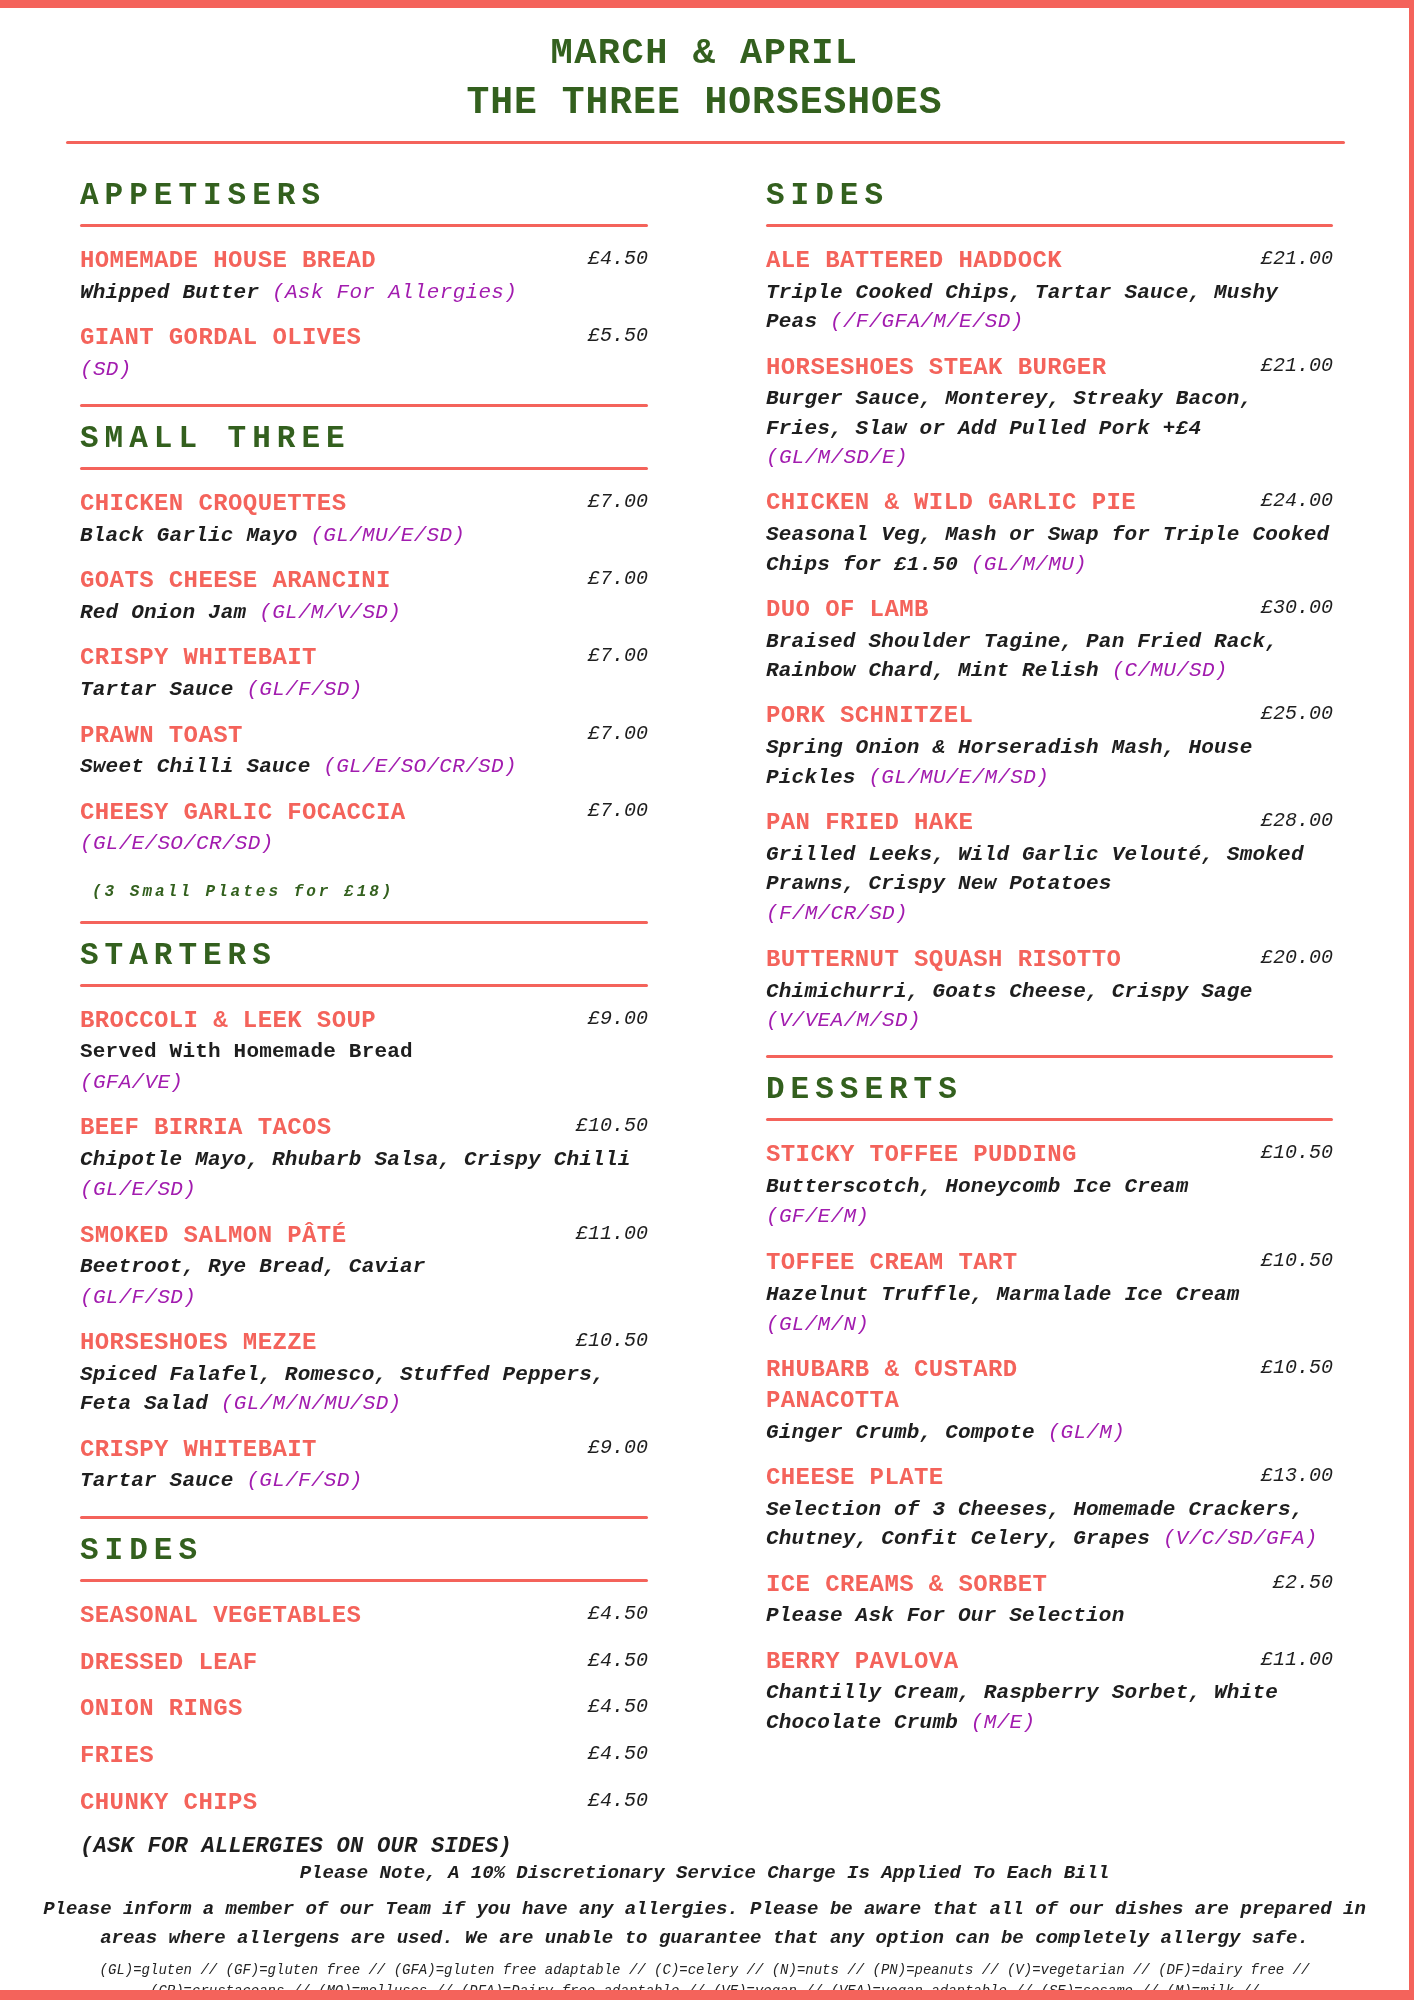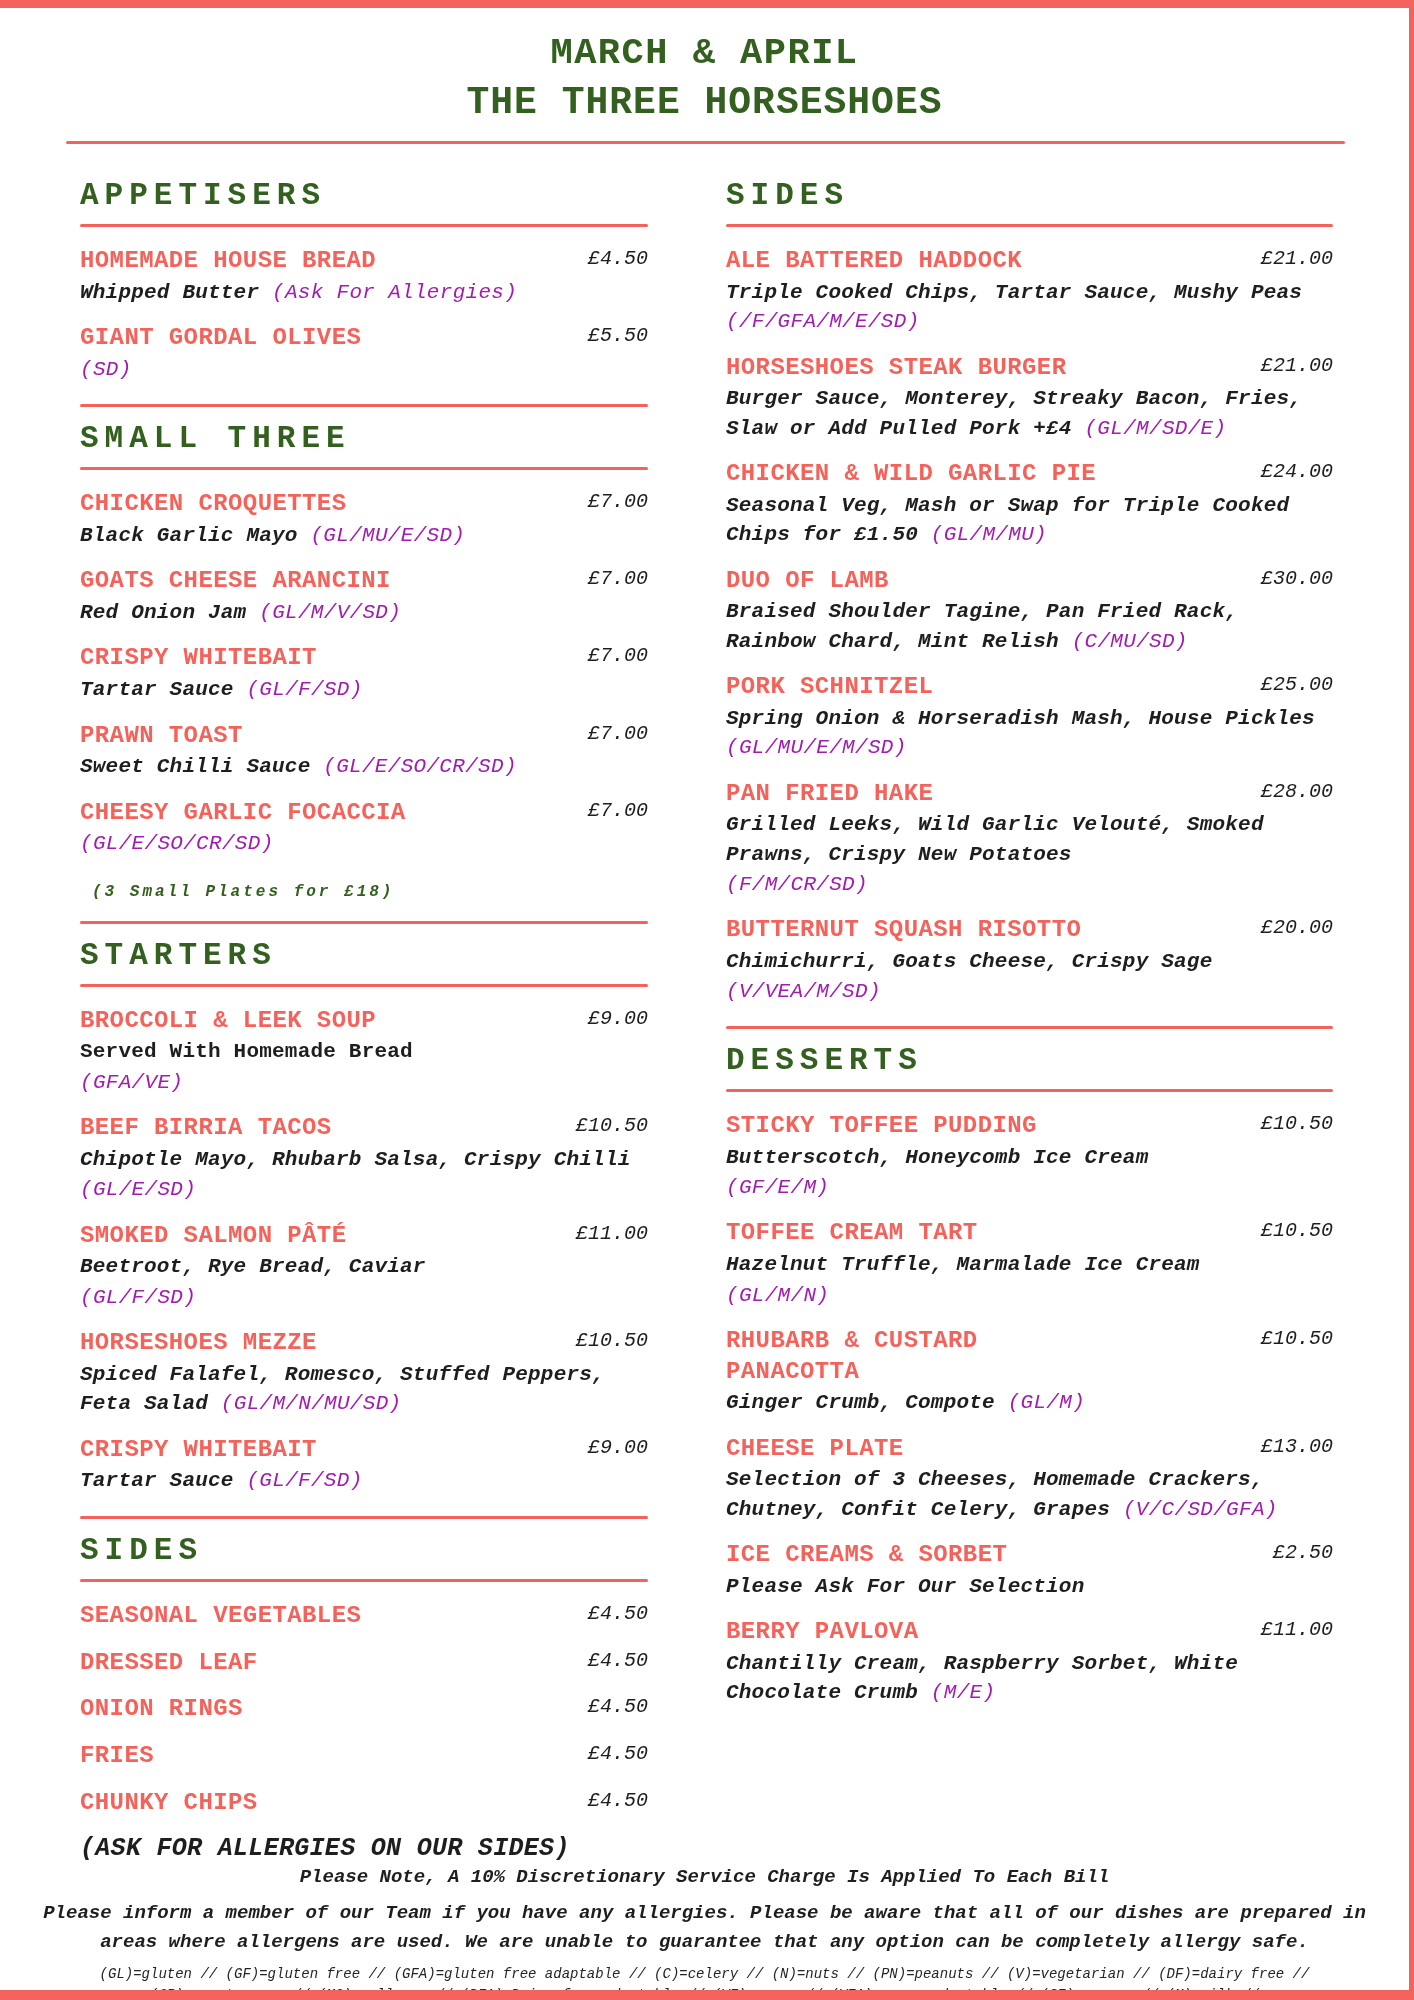--- a/index.html
+++ b/index.html
@@ -16,37 +16,37 @@
     display:flex;flex-direction:column;
     overflow:hidden;
   }
   
   .hdr{text-align:center;padding-top:24px;}
   .h-month{margin:0;font-size:37px;font-weight:700;letter-spacing:1.5px;color:var(--green,#33601E);}
   .h-venue{margin:7px 0 0;font-size:38px;font-weight:700;letter-spacing:1px;color:var(--green,#33601E);}
   .rule{height:3px;background:var(--coral,#F4635B);border-radius:2px;}
   .header-rule{margin:17px 64px 0 66px;}
   
-  .columns{display:flex;flex:1;padding:34px 76px 0 80px;gap:78px;align-items:flex-start;}
+  .columns{display:flex;flex:1;padding:34px 76px 0 80px;gap:118px;align-items:flex-start;}
   .col{flex:0 0 568px;min-width:0;}
   .col-right{flex:1 1 auto;}
   .sec-divider{margin:20px 0 14px;}
   .msec{margin:0;}
   .sec-title{margin:0;font-size:31px;font-weight:700;letter-spacing:6px;color:var(--green,#33601E);}
   .title-rule{margin:11px 0 19px;}
   .item{margin-bottom:16px;}
   .row{display:flex;align-items:flex-start;}
   .iname{flex:1;padding-right:14px;color:var(--coral,#F4635B);font-weight:700;font-size:24px;line-height:1.28;letter-spacing:0.4px;white-space:pre-line;}
   .price{font-size:20px;font-style:italic;font-weight:400;line-height:1.28;white-space:nowrap;color:#1E1E1E;}
   .desc{font-size:21px;line-height:1.4;margin-top:1px;}
   .s-bi{font-weight:700;font-style:italic;letter-spacing:0.2px;}
   .s-b{font-weight:700;letter-spacing:0.2px;}
   .s-li{font-style:italic;font-weight:400;color:#a21caf;letter-spacing:0.3px;}
   .note-green{margin:24px 12px 6px;color:var(--green,#33601E);font-weight:700;font-style:italic;font-size:16px;letter-spacing:3px;}
-  .note-black{margin:16px 0 0;font-weight:700;font-style:italic;font-size:25px;letter-spacing:0.3px;}
+  .note-black{margin:16px 0 0;font-weight:700;font-style:italic;font-size:22px;letter-spacing:0.3px;}
   
   .ftr{text-align:center;padding:0 24px 18px;}
   .f-note{margin:0 0 6px;font-weight:700;font-style:italic;font-size:19px;line-height:1.55;}
   .f-allergy{max-width:1350px;margin:0 auto 6px;}
   .legend p{margin:0;font-style:italic;font-weight:400;font-size:14px;line-height:1.55;color:#242424;}
 </style>
 </head>
 <body>
 
 <div class="page" style="--coral: #F4635B; --green: #33601E;">

